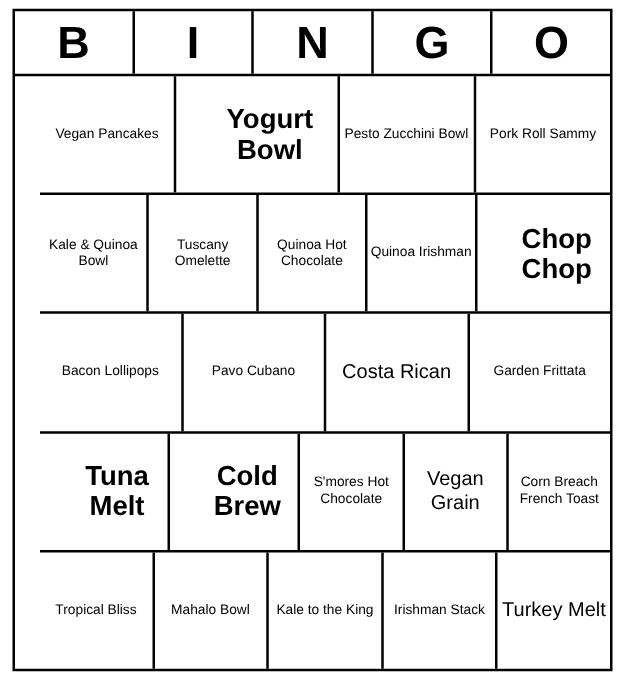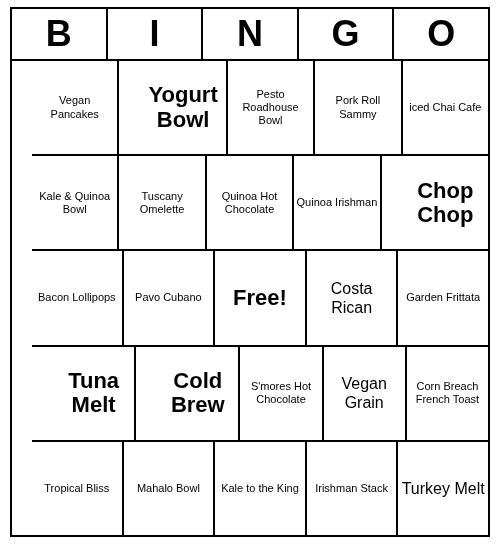--- a/index.html
+++ b/index.html
@@ -89,35 +89,33 @@
   <div class="header-cell">B</div>
       <div class="header-cell">I</div>
       <div class="header-cell">N</div>
       <div class="header-cell">G</div>
       <div class="header-cell">O</div>
     </div>
   <div class="bingo-grid">
   <div class="bingo-row">
         <div class="bingo-cell">Vegan Pancakes</div>
         <div class="bingo-cell large">Yogurt Bowl</div>
-        <div class="bingo-cell">Pesto Roadhouse Bowl</div>
+        <div class="bingo-cell">Pesto Zucchini Bowl</div>
         <div class="bingo-cell">Pork Roll Sammy</div>
-        <div class="bingo-cell">iced Chai Cafe</div>
       </div>
       <div class="bingo-row">
         <div class="bingo-cell">Kale &amp; Quinoa Bowl</div>
         <div class="bingo-cell">Tuscany Omelette</div>
         <div class="bingo-cell">Quinoa Hot Chocolate</div>
         <div class="bingo-cell">Quinoa Irishman</div>
         <div class="bingo-cell large">Chop Chop</div>
       </div>
       <div class="bingo-row">
         <div class="bingo-cell">Bacon Lollipops</div>
         <div class="bingo-cell">Pavo Cubano</div>
-        <div class="bingo-cell free">Free!</div>
         <div class="bingo-cell medium">Costa Rican</div>
         <div class="bingo-cell">Garden Frittata</div>
       </div>
       <div class="bingo-row">
         <div class="bingo-cell large">Tuna Melt</div>
         <div class="bingo-cell large">Cold Brew</div>
         <div class="bingo-cell">S'mores Hot Chocolate</div>
         <div class="bingo-cell medium">Vegan Grain</div>
         <div class="bingo-cell">Corn Breach French Toast</div>
       </div>

